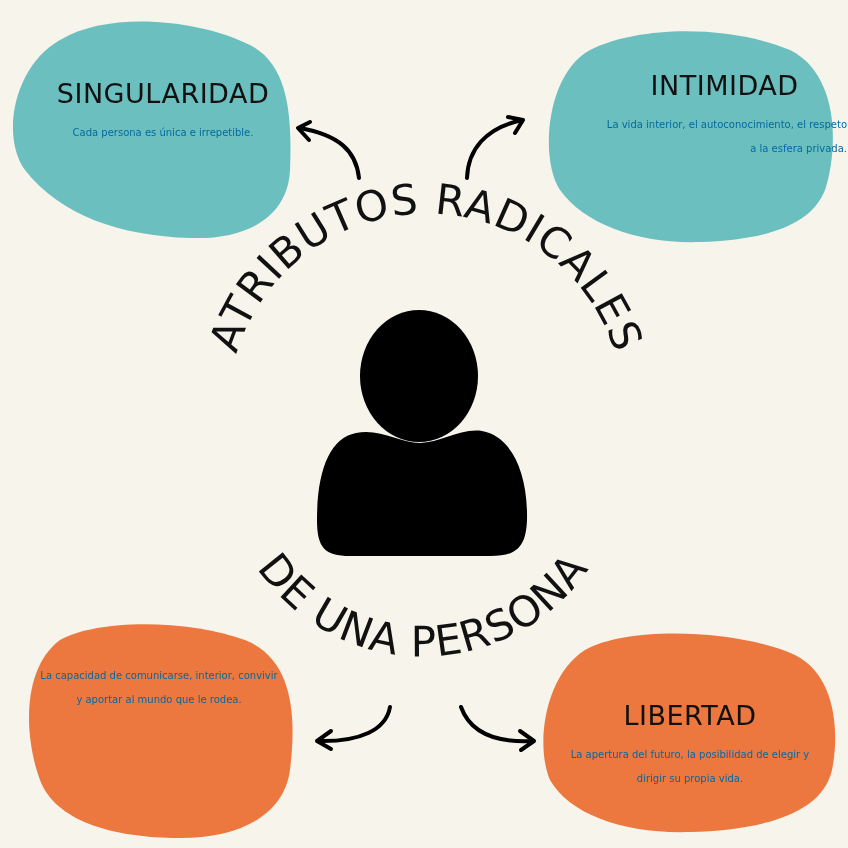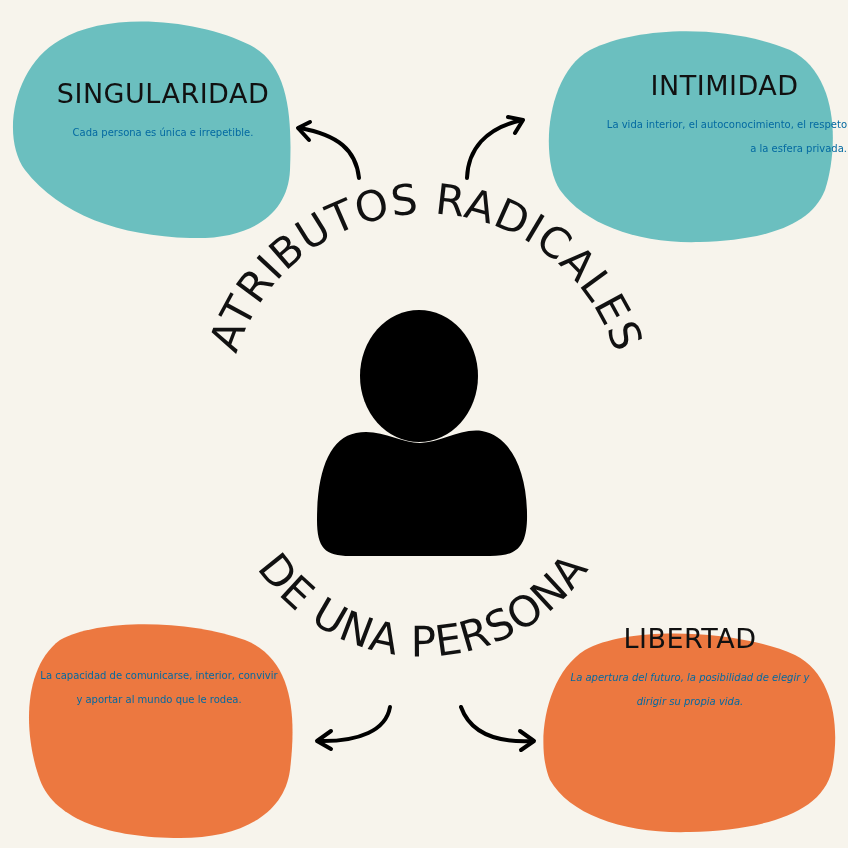--- a/index.html
+++ b/index.html
@@ -87,16 +87,16 @@
 
 <div class="card" style="left:592px; top:70px; width:265px;">
   <h2>INTIMIDAD</h2>
   <p style="padding:0 10px;text-align:right;">La vida interior, el autoconocimiento, el respeto a la esfera privada.</p>
 </div>
 
 <div class="card" style="left:28px; top:652px; width:262px;">
   <p style="padding:0 12px;">La capacidad de comunicarse, interior, convivir y aportar al mundo que le rodea.</p>
 </div>
 
-<div class="card" style="left:560px; top:623px; width:260px;">
+<div class="card" style="left:560px; top:700px; width:260px;">
   <h2>LIBERTAD</h2>
-  <p style="padding:0 8px;font-style:italic;">La apertura del futuro, la posibilidad de elegir y dirigir su propia vida.</p>
+  <p style="padding:0 8px;">La apertura del futuro, la posibilidad de elegir y dirigir su propia vida.</p>
 </div>
 
 </body></html>

